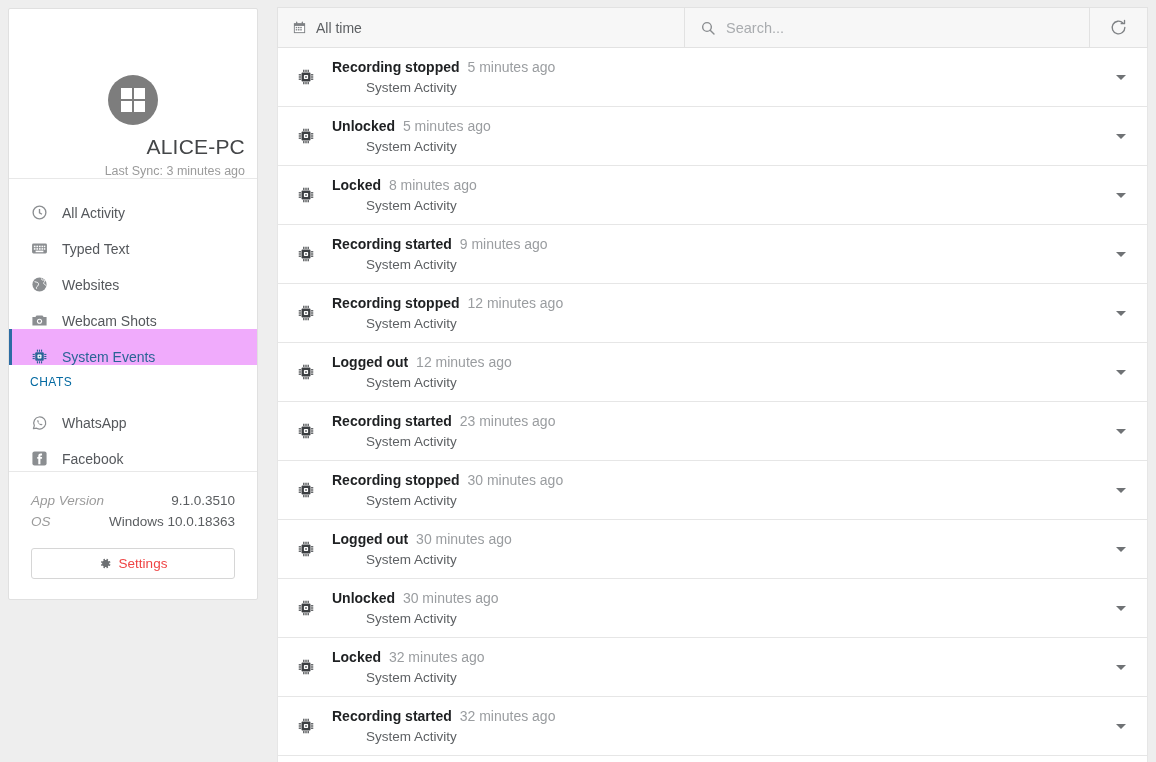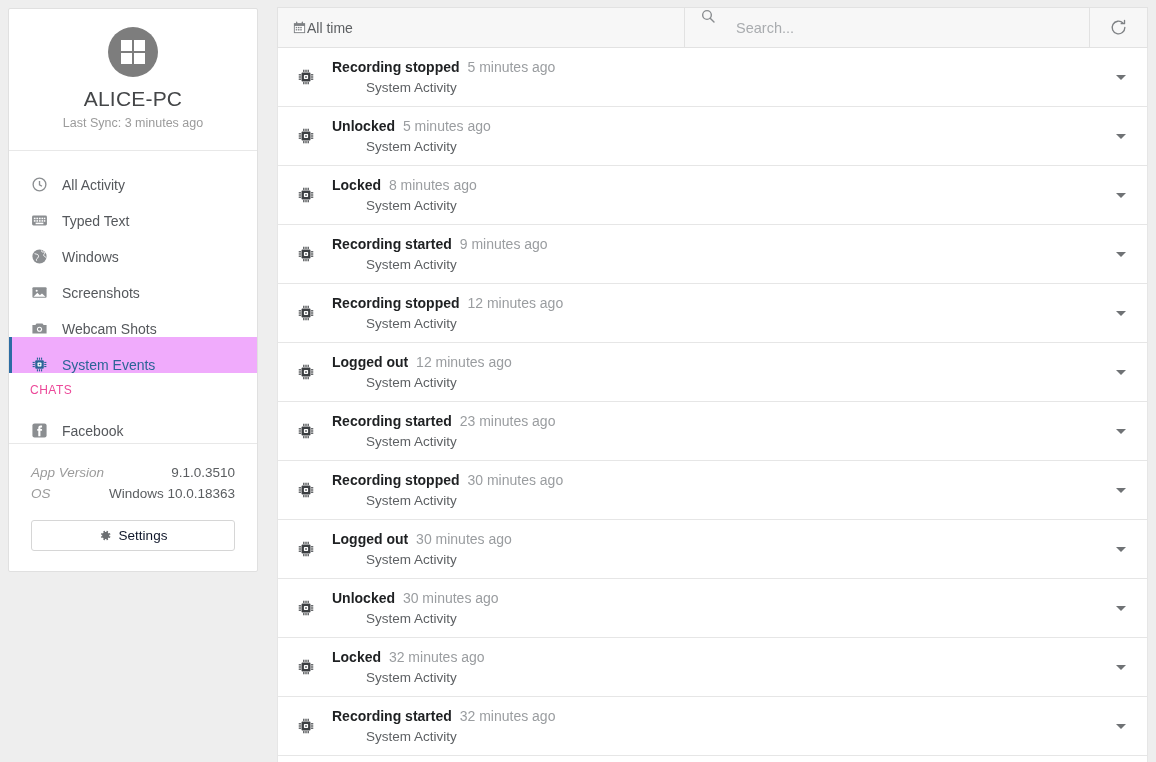--- a/index.html
+++ b/index.html
@@ -14,23 +14,24 @@
   
   .sidebar {
     position: absolute; left: 8px; top: 8px;
     width: 250px;
     background: #ffffff;
     border: 1px solid #e0e0e0;
     border-radius: 2px;
     display: flex; flex-direction: column;
   }
   .device-card {
-    padding: 18px 12px 20px;
-    text-align: center;
+    padding: 18px 12px 0;
+    text-align: right;
     border-bottom: 1px solid #e8e8e8;
+    margin-top: 48px;
   }
   .device-avatar {
     width: 50px; height: 50px; border-radius: 50%;
     background: #7d7d7d;
     margin: 0 auto 10px;
     display: flex; align-items: center; justify-content: center;
   }
   .win-logo { display: grid; grid-template-columns: 11px 11px; grid-template-rows: 11px 11px; gap: 2.5px; }
   .win-logo i { background: #ffffff; display: block; }
   .device-name {
@@ -48,32 +49,32 @@
     border-left: 3px solid transparent;
     position: relative;
   }
   .nav-item .ico { width: 18px; height: 18px; margin-right: 14px; flex: 0 0 18px; display:flex; align-items:center; justify-content:center;}
   .nav-item.active {
     background: #f0abfc;
     border-left-color: #2b6ca3;
     color: #2a6496;
   }
   .nav-section {
-    font-size: 12px; color: #ec4899;
+    font-size: 12px; color: #0369a1;
     padding: 10px 0 6px 21px; letter-spacing: .5px;
   }
   .footer-info { padding: 18px 22px 0; }
   .info-row { display: flex; justify-content: space-between; font-size: 13.5px; line-height: 21px; }
   .info-label { color: #9b9b9b; font-style: italic; }
   .info-val { color: #5a5d60; }
   .settings-wrap { padding: 16px 22px 20px; }
   .settings-btn {
     width: 100%; height: 31px;
     border: 1px solid #d6d6d6; border-radius: 3px;
-    background: #fff; color: #0f172a; font-size: 13.5px;
+    background: #fff; color: #ef4444; font-size: 13.5px;
     display: flex; align-items: center; justify-content: center; gap: 7px;
     cursor: pointer;
     font-family: "Liberation Sans", sans-serif;
     text-align: center;
   }
 
   
   .main {
     position: absolute; left: 277px; top: 7px;
     width: 871px; height: 755px;
@@ -81,29 +82,29 @@
     overflow: hidden;
   }
   .toolbar {
     height: 41px; flex: 0 0 41px;
     background: #f7f7f7;
     border: 1px solid #e2e2e2;
     display: flex; align-items: stretch;
   }
   .tb-date {
     width: 407px; flex: 0 0 407px;
-    display: flex; align-items: center; 
+    display: flex; align-items: center; gap: 9px;
     padding-left: 14px;
     border-right: 1px solid #e2e2e2;
     font-size: 14px; color: #5d6063;
     cursor: pointer;
   }
   .tb-search {
     flex: 1 1 auto;
-    display: flex; gap: 20px;
+    display: flex; align-items: center; gap: 10px;
     padding-left: 15px;
     background: #f7f7f7;
     border-right: 1px solid #e2e2e2;
   }
   .tb-search input {
     border: 0; outline: 0; background: transparent;
     font-size: 14.5px; color: #5d6063;
     width: 100%; font-family: "Liberation Sans", sans-serif;
   }
   .tb-search input::placeholder { color: #a9acaf; }
@@ -192,33 +193,23 @@
         <span>Typed Text</span>
       </div>
 
       <div class="nav-item">
         <span class="ico">
           <svg width="17" height="17" viewBox="0 0 24 24">
               <circle cx="12" cy="12" r="10" fill="#8b8e91"></circle>
             <path d="M5 8c2 1 3 .2 4.5 1.2S11 13 9.5 14 7 16.5 8 18M15 3.4c-.6 1.6.6 2.6 2 2.2s2.6.6 2 2.2-1.6 1.4-1 3 2.6.6 2.6 2.6" stroke="#fff" stroke-width="1.3" fill="none"></path>
           </svg>
         </span>
-        <span>Windows</span>
-      </div>
-
-      <div class="nav-item">
-        <span class="ico">
-          <svg width="17" height="17" viewBox="0 0 24 24">
-              <rect x="2" y="4.5" width="20" height="15" rx="1.5" fill="#8b8e91"></rect>
-            <circle cx="8" cy="9.5" r="1.5" fill="#fff"></circle>
-              <path d="M3.5 18l5.5-5.5 3.5 3.5 3-2.5 5 4.5z" fill="#fff"></path>
-          </svg>
-        </span>
-        <span>Screenshots</span>
-      </div>
+        <span>Websites</span>
+      </div>
+
 
       <div class="nav-item">
         <span class="ico">
           <svg width="17" height="17" viewBox="0 0 24 24">
             <path d="M2 7h4.2l1.6-2h8.4l1.6 2H22v12H2z" fill="#8b8e91"></path>
             <circle cx="12" cy="13" r="3.6" fill="#fff"></circle>
               <circle cx="12" cy="13" r="2.1" fill="#8b8e91"></circle>
           </svg>
         </span>
         <span>Webcam Shots</span>
@@ -244,20 +235,29 @@
                 <rect x="18.7" y="11.2" width="3" height="1.6"></rect>
                 <rect x="18.7" y="14.1" width="3" height="1.6"></rect>
               </g>
           </svg>
         </span>
         <span>System Events</span>
       </div>
 
       <div class="nav-section">CHATS</div>
 
+      <div class="nav-item">
+        <span class="ico">
+          <svg width="17" height="17" viewBox="0 0 24 24" fill="none" stroke="#8b8e91" stroke-width="1.7">
+            <path d="M3.4 20.6l1.3-4.2A8.5 8.5 0 1 1 8 20l-4.6.6z" stroke-linejoin="round"></path>
+            <path d="M9 9c.4-.9 1-.7 1.3 0l.6 1.3c.2.5 0 .8-.3 1.1-.4.4.2 1.2.8 1.8s1.4 1.2 1.8.8c.3-.3.6-.5 1.1-.3l1.3.6c.7.3.9.9 0 1.3-1.3.6-2.7.1-4-1.1S8.4 10.3 9 9z" fill="#8b8e91" stroke="none"></path>
+          </svg>
+        </span>
+        <span>WhatsApp</span>
+      </div>
 
       <div class="nav-item">
         <span class="ico">
           <svg width="17" height="17" viewBox="0 0 24 24">
             <rect x="2" y="2" width="20" height="20" rx="3" fill="#8b8e91"></rect>
             <path d="M15.6 12.4h-2.3V20h-3v-7.6H8.8V9.8h1.5V8.3c0-2 .9-3.3 3.3-3.3h2v2.6h-1.3c-.9 0-1 .4-1 1v1.2h2.3z" fill="#fff"></path>
           </svg>
         </span>
         <span>Facebook</span>
       </div>

